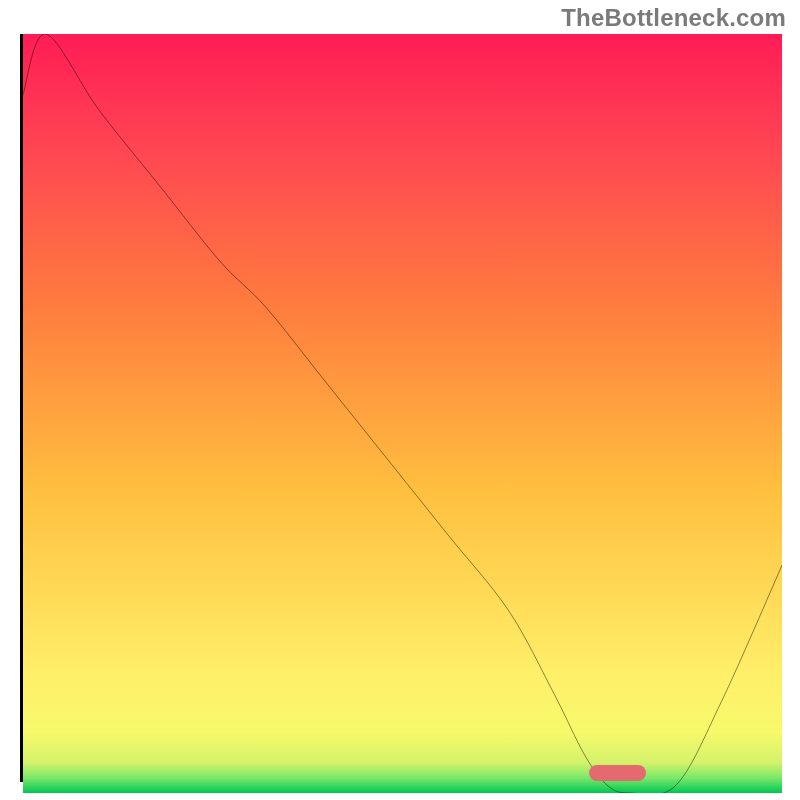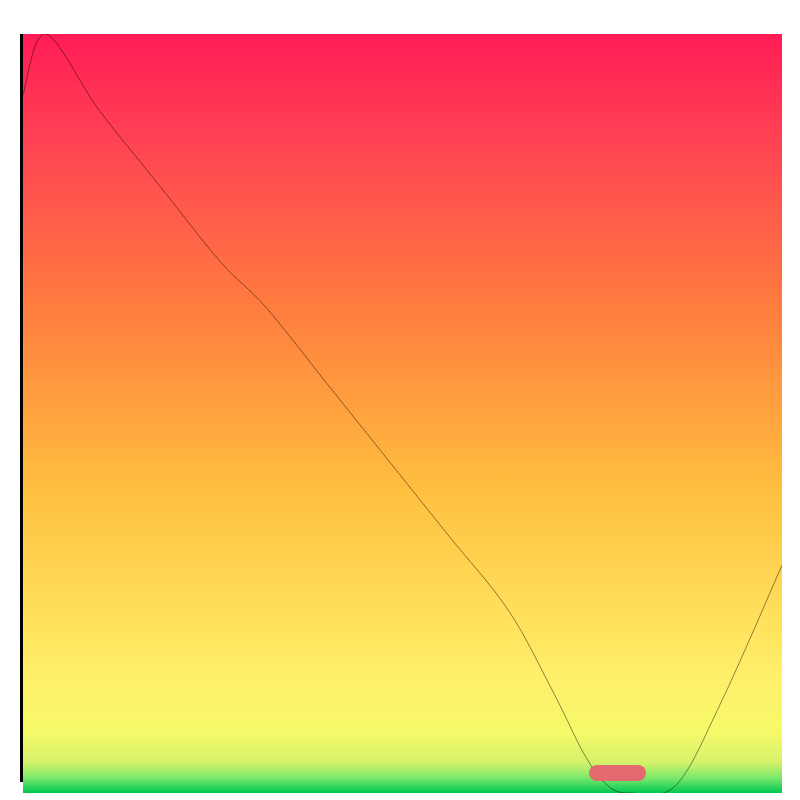--- a/index.html
+++ b/index.html
@@ -36,20 +36,21 @@
     width: 56px; height: 16px;
     background: #e46a6f;
     border-radius: 8px;
   }
 </style>
 </head>
 <body>
 
 <div class="canvas">
 
+  <div class="watermark">TheBottleneck.com</div>
 
   <div class="plot-frame">
     <svg class="gradient" viewBox="0 0 100 100" preserveAspectRatio="none">
       <defs>
         <linearGradient id="bg" x1="0" y1="1" x2="0" y2="0">
             <stop offset="0%" stop-color="#00c853"></stop>
             <stop offset="2%" stop-color="#7be86a"></stop>
             <stop offset="4%" stop-color="#d4f26a"></stop>
             <stop offset="8%" stop-color="#f6f96a"></stop>
             <stop offset="15%" stop-color="#fff06a"></stop>

